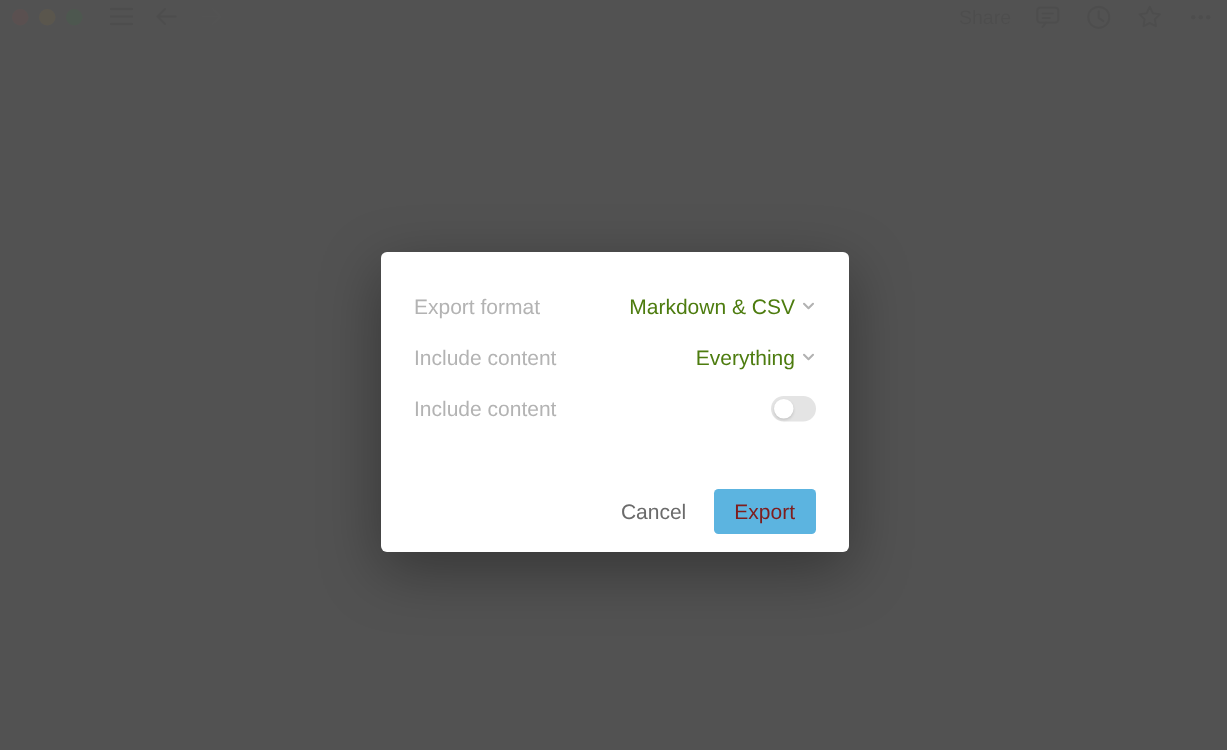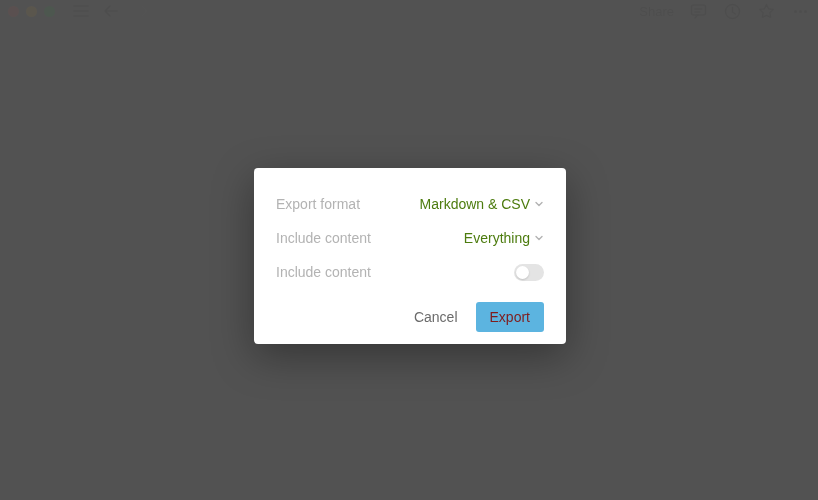--- a/index.html
+++ b/index.html
@@ -126,21 +126,21 @@
       border-radius: 50%;
       top: 2px;
       left: 2px;
       box-shadow: 0 1px 2px rgba(0,0,0,0.15);
     }
     .modal-footer {
       display: flex;
       justify-content: flex-end;
       align-items: center;
       gap: 14px;
-      margin-top: 16px;
+      margin-top: 40px;
     }
     .btn-cancel {
       font-size: 14px;
       color: #6b6b6b;
       cursor: pointer;
       background: none;
       border: none;
       padding: 6px 4px;
     }
     .btn-export {

